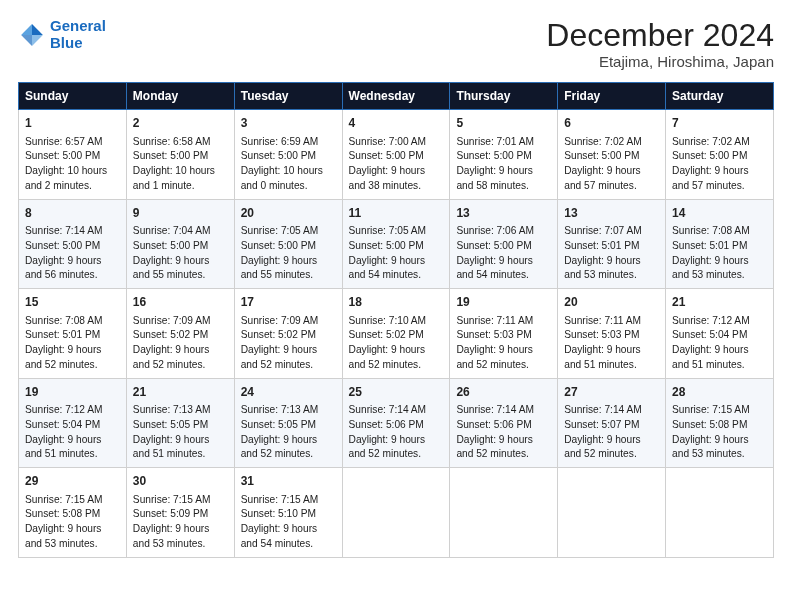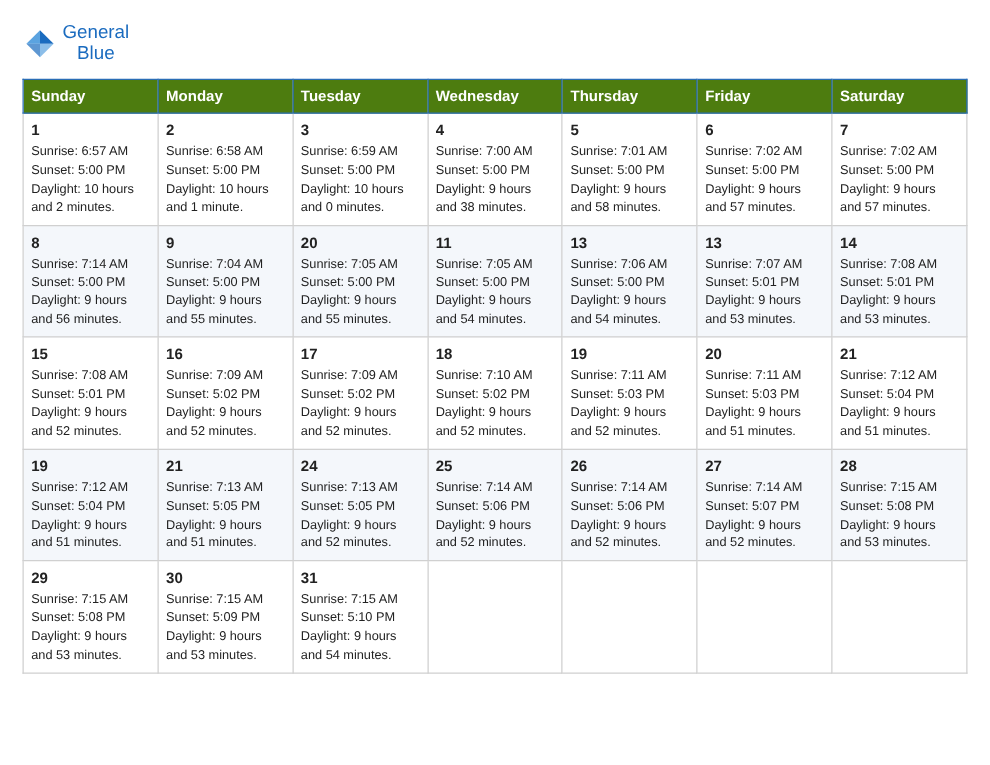--- a/index.html
+++ b/index.html
@@ -22,24 +22,23 @@
       align-items: flex-start;
       margin-bottom: 12px;
     }
     .logo {
       display: flex;
       align-items: center;
       gap: 4px;
     }
     .logo-text {
       font-size: 15px;
-      font-weight: normal;
+      font-weight: bold;
       color: #222;
       line-height: 1.1;
-      text-align: center;
     }
     .logo-text span {
       color: #1a6bbf;
     }
     .logo-icon {
       width: 28px;
       height: 28px;
     }
     .title-block {
       text-align: right;
@@ -54,21 +53,21 @@
       font-size: 15px;
       font-weight: normal;
       color: #444;
     }
     table {
       width: 100%;
       border-collapse: collapse;
       font-size: 10.5px;
     }
     thead tr th {
-      background: #4d7c0f;
+      background: #0f172a;
       color: #fff;
       font-weight: bold;
       font-size: 12px;
       padding: 6px 6px;
       text-align: left;
       border: 1px solid #2a6db5;
     }
     tbody tr td {
       vertical-align: top;
       padding: 5px 6px 5px 6px;
@@ -102,20 +101,24 @@
         <rect x="0" y="0" width="36" height="36" fill="white"></rect>
         <polygon points="18,4 32,18 18,18" fill="#1a6bbf"></polygon>
         <polygon points="18,4 18,18 4,18" fill="#5ba3e0"></polygon>
         <polygon points="4,18 18,18 18,32" fill="#1a6bbf" opacity="0.7"></polygon>
         <polygon points="18,18 32,18 18,32" fill="#5ba3e0" opacity="0.7"></polygon>
       </svg>
       <div class="logo-text">
         <div><span>General</span></div>
         <div><span>Blue</span></div>
       </div>
+    </div>
+    <div class="title-block">
+      <h1>December 2024</h1>
+      <h2>Etajima, Hiroshima, Japan</h2>
     </div>
   </div>
 
   <table>
     <thead>
       <tr>
       <th>Sunday</th>
           <th>Monday</th>
           <th>Tuesday</th>
           <th>Wednesday</th>

